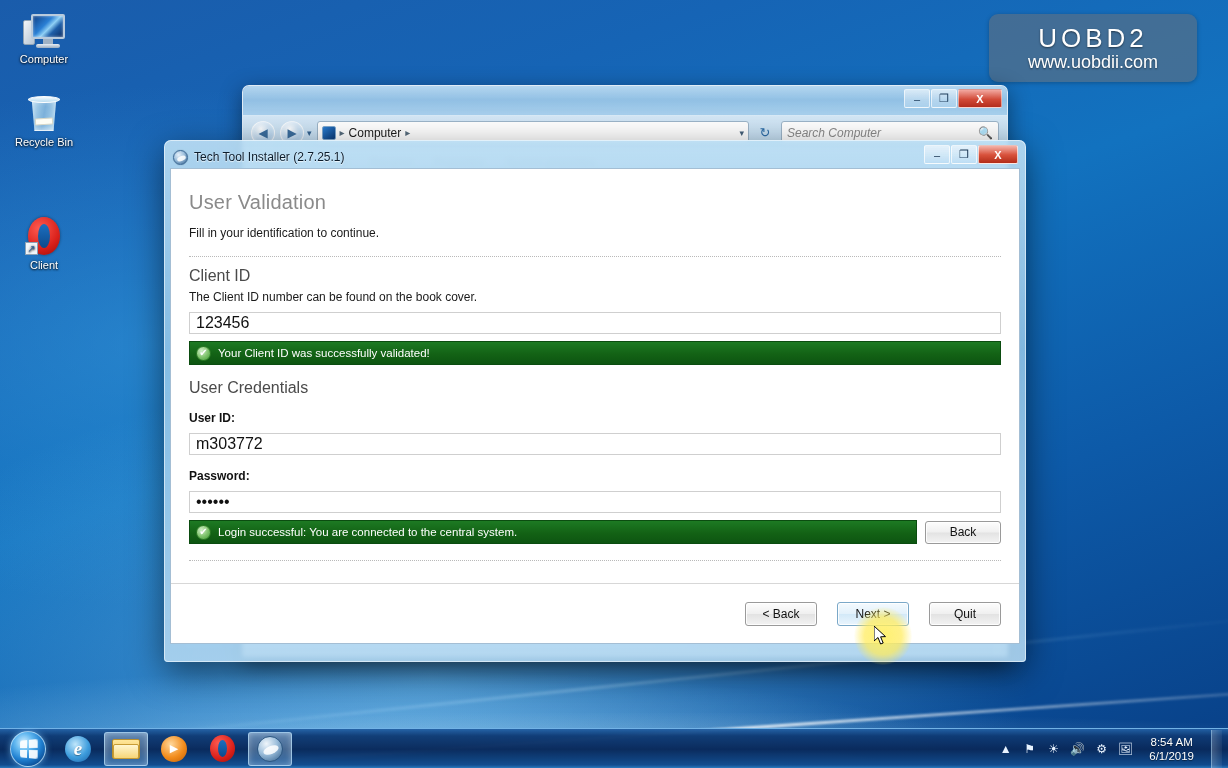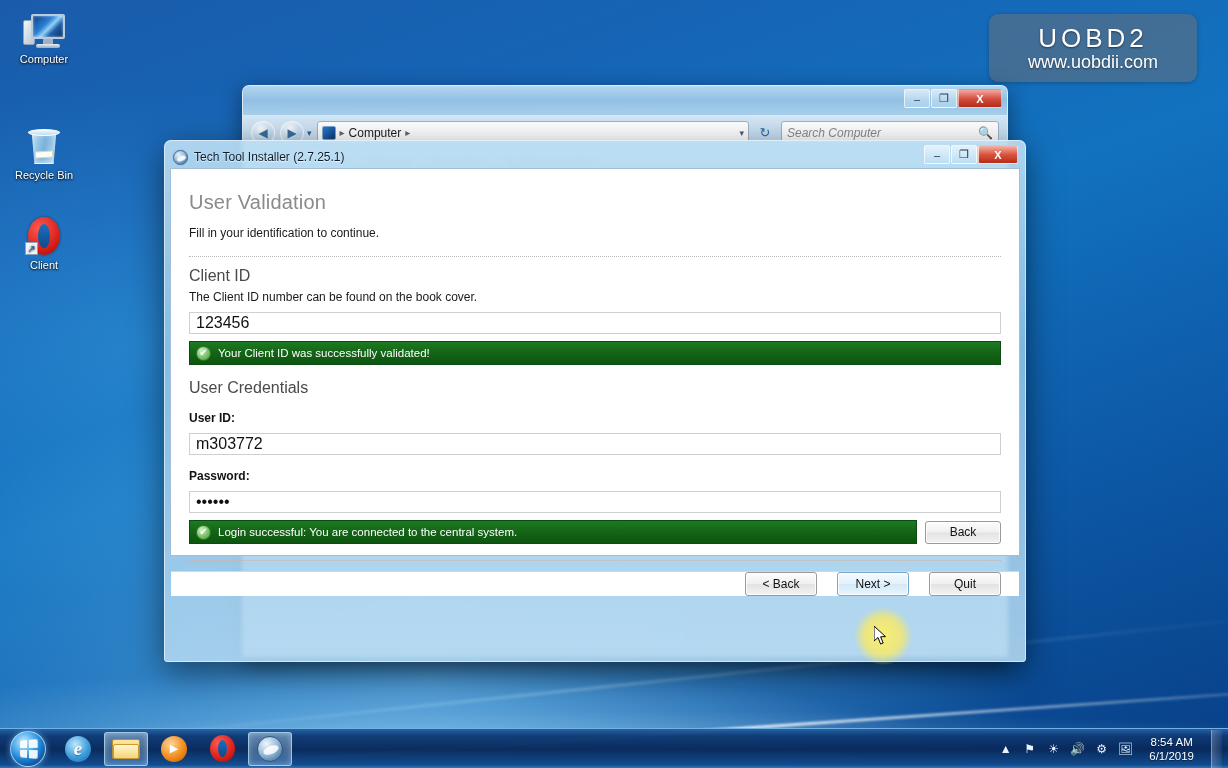--- a/index.html
+++ b/index.html
@@ -124,21 +124,21 @@
       background:radial-gradient(circle at 35% 30%, #e7f1fa 0%, #9dbfdc 45%, #2e5c8a 100%);
       border:1px solid #3d6a96; position:relative; box-shadow:0 0 1px rgba(0,0,0,0.4); }
   .dlg-icon::after { content:""; position:absolute; left:3px; top:5px; width:9px; height:5px;
       border-radius:50%; background:#fff; opacity:0.85; transform:rotate(-22deg); }
   .dlg-winbtns { position:absolute; right:8px; top:5px; display:flex; gap:1px; }
   .dwb { width:26px; height:19px; border:1px solid rgba(255,255,255,0.7); border-radius:2px;
       background:linear-gradient(180deg, rgba(255,255,255,0.6), rgba(196,224,245,0.4));
       color:#14304e; font-size:11px; display:flex; align-items:center; justify-content:center; }
   .dwb.close { width:40px; background:linear-gradient(180deg,#f4b2a8,#d8523c 52%,#b22c18); color:#fff; font-weight:bold; }
 
-  .dlg-client { position:absolute; left:6px; top:28px; width:850px; height:388px; background:#fff;
+  .dlg-client { position:absolute; left:6px; top:28px; width:850px; height:476px; background:#fff;
       border:1px solid #a4bed4; display:flex; flex-direction:column; }
   .pane { flex:1; padding:22px 18px 0 18px; position:relative; }
   .h1 { font-size:20px; color:#8a8a8a; font-weight:normal; letter-spacing:0.2px; }
   .sub { font-size:12px; color:#1a1a1a; margin-top:12px; }
   .hr { border-top:1px dotted #b9b9b9; margin:16px 0 10px 0; }
   .sect-title { font-size:16px; color:#4a4a4a; font-weight:normal; }
   .sect-desc { font-size:12px; color:#1a1a1a; margin-top:5px; }
   .field { width:100%; height:22px; border:1px solid #cfcfcf; background:#fff; margin-top:8px;
       font-size:16px; color:#111; padding:0 6px; display:flex; align-items:center; }
   .lbl { font-size:12px; color:#111; font-weight:bold; margin-top:14px; }
@@ -231,21 +231,21 @@
     <div class="mon">
       <div class="tower"></div>
       <div class="screen"></div>
       <div class="stand"></div>
       <div class="base"></div>
     </div>
   </div>
   <span class="dlabel">Computer</span>
 </div>
 
-<div class="dicon" style="left:0px; top:124px;">
+<div class="dicon" style="left:0px; top:91px;">
   <div class="gfx">
     <div class="bin">
       <div class="body"></div>
       <div class="rim"></div>
       <div class="paper"></div>
     </div>
   </div>
   <span class="dlabel">Recycle Bin</span>
 </div>
 

